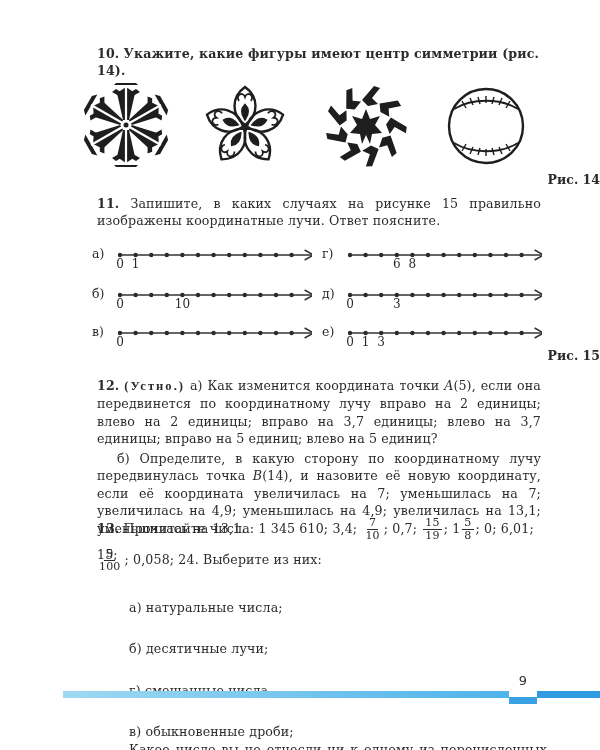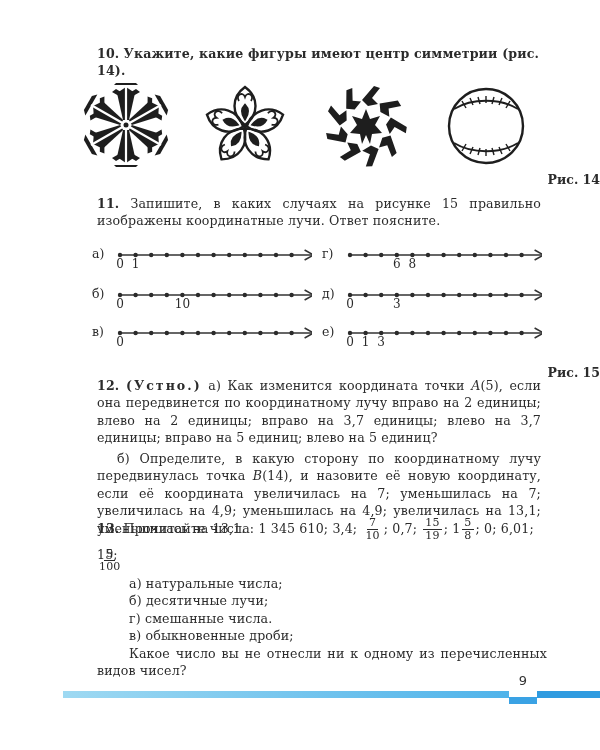--- a/index.html
+++ b/index.html
@@ -6,28 +6,28 @@
   body {
     width: 600px; height: 750px; background: #ffffff; position: relative; overflow: hidden;
     font-family: "DejaVu Serif", "Liberation Serif", serif; color: #2b2b2b;
   }
   .abs { position: absolute; }
   .txt { font-size: 12.6px; line-height: 17.4px; letter-spacing: 0.15px; }
   .b { font-weight: bold; margin-top: 8px; }
   .just { text-align: justify; text-align-last: left; }
   .cap { font-weight: bold; font-size: 12.5px; text-align: right; width: 100%; left: 0; }
   .it { font-style: italic; }
-  .sp { letter-spacing: 2px; font-weight: bold; }
+  .sp { letter-spacing: 2px; font-weight: bold; font-family: Liberation Serif, serif; }
   .indent { text-indent: 20px; }
   .frac { display: inline-flex; flex-direction: column; align-items: center; vertical-align: middle; font-size: 11px; line-height: 12px; margin: 0 2px; }
   .frac .num { border-bottom: 1px solid #2b2b2b; padding: 0 2px; }
   .frac .den { padding: 0 2px; }
   .ray-label { font-size: 12.5px; }
   .ray-num { font-size: 12px; position: absolute; top: 6px; transform: translateX(-50%); }
-  .list-item { padding-left: 32px; }
+  .list-item { padding-left: 32px; margin-top: 24px; }
   .footer-bar { position: absolute; height: 7px; }
 </style>
 </head>
 <body>
 
 <div class="abs txt" style="left:97px; top:45px; width:450px;">
   <span class="b">10.</span>
   <span class="b">Укажите, какие фигуры имеют центр симметрии (рис. 14).</span>
 </div>
 
@@ -241,21 +241,21 @@
         <circle cx="168.4" cy="9" r="2.2" fill="#2b2b2b"></circle>
         <circle cx="184" cy="9" r="2.2" fill="#2b2b2b"></circle>
         <circle cx="199.6" cy="9" r="2.2" fill="#2b2b2b"></circle>
       </svg>
       <span class="ray-num" style="left: 28px; top: 11px;">0</span>
       <span class="ray-num" style="left: 43.6px; top: 11px;">1</span>
       <span class="ray-num" style="left: 59.2px; top: 11px;">3</span>
     </div>
   </div>
 
-<div class="abs cap" style="top:365px;">Рис. 15</div>
+<div class="abs cap" style="top:348px;">Рис. 15</div>
 
 <div class="abs txt just" style="left:97px; top:377px; width:444px;">
   <span class="b">12.</span>
   <span class="sp">(Устно.)</span>
   <span>а) Как изменится координата точки </span><span class="it">A</span><span>(5), если она передвинется по координатному лучу вправо на 2 единицы; влево на 2 единицы; вправо на 3,7 единицы; влево на 3,7 единицы; вправо на 5 единиц; влево на 5 единиц?</span>
 </div>
 
 <div class="abs txt just indent" style="left:97px; top:450px; width:444px;">
   <span>б) Определите, в какую сторону по координатному лучу передвинулась точка </span><span class="it">B</span><span>(14), и назовите её новую координату, если её координата увеличилась на 7; уменьшилась на 7; увеличилась на 4,9; уменьшилась на 4,9; увеличилась на 13,1; уменьшилась на 13,1.</span>
 </div>
@@ -273,21 +273,21 @@
     </span><span>; 1</span><span class="frac">
       <span class="num">5</span>
       <span class="den">8</span>
     </span><span>; 0; 6,01; 15;</span>
 </div>
 
 <div class="abs txt" style="left:97px; top:547px; width:450px; line-height:26px;">
   <span class="frac" style="margin-left:0;">
       <span class="num">9</span>
       <span class="den">100</span>
-    </span>
+    </span><span>; 0,058; 24. Выберите из них:</span>
 </div>
 
 <div class="abs txt" style="left:97px; top:575px; width:450px;">
   <div class="list-item">а) натуральные числа;</div>
   <div class="list-item">б) десятичные лучи;</div>
   <div class="list-item">г) смешанные числа.</div>
   <div class="list-item">в) обыкновенные дроби;</div>
   <div class="just" style="text-indent:32px;">Какое число вы не отнесли ни к одному из перечисленных видов чисел?</div>
 </div>
 

